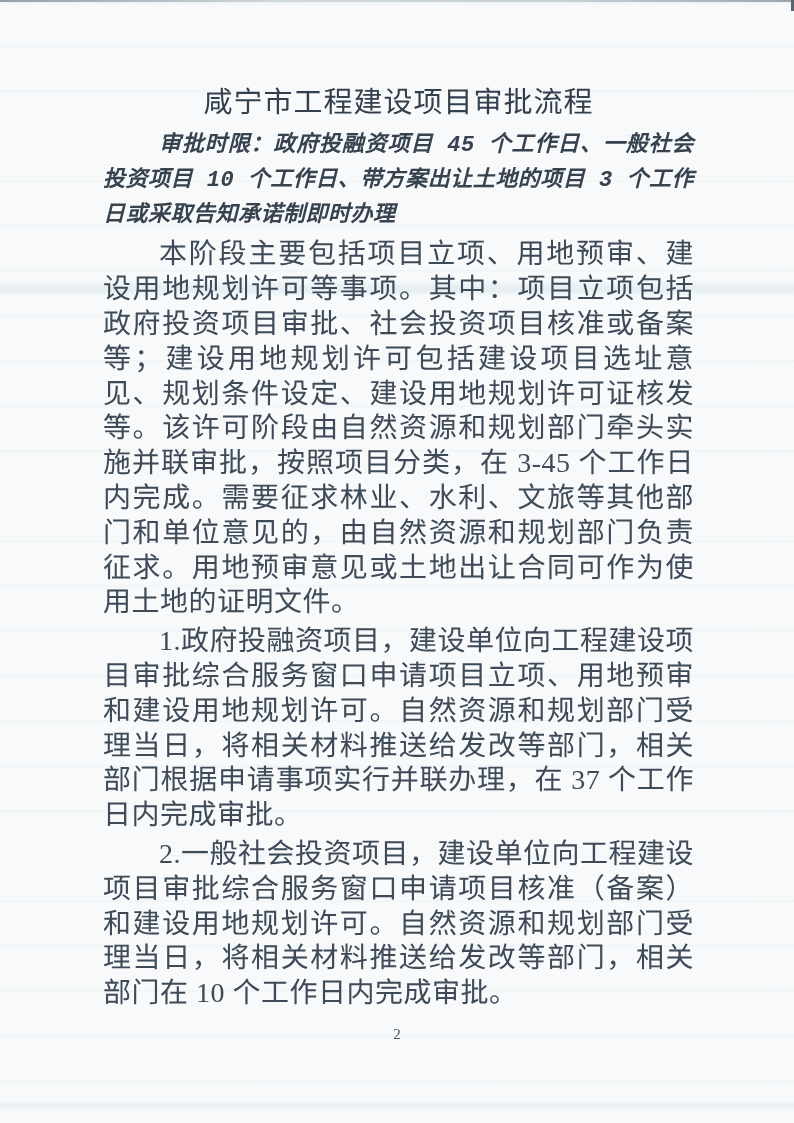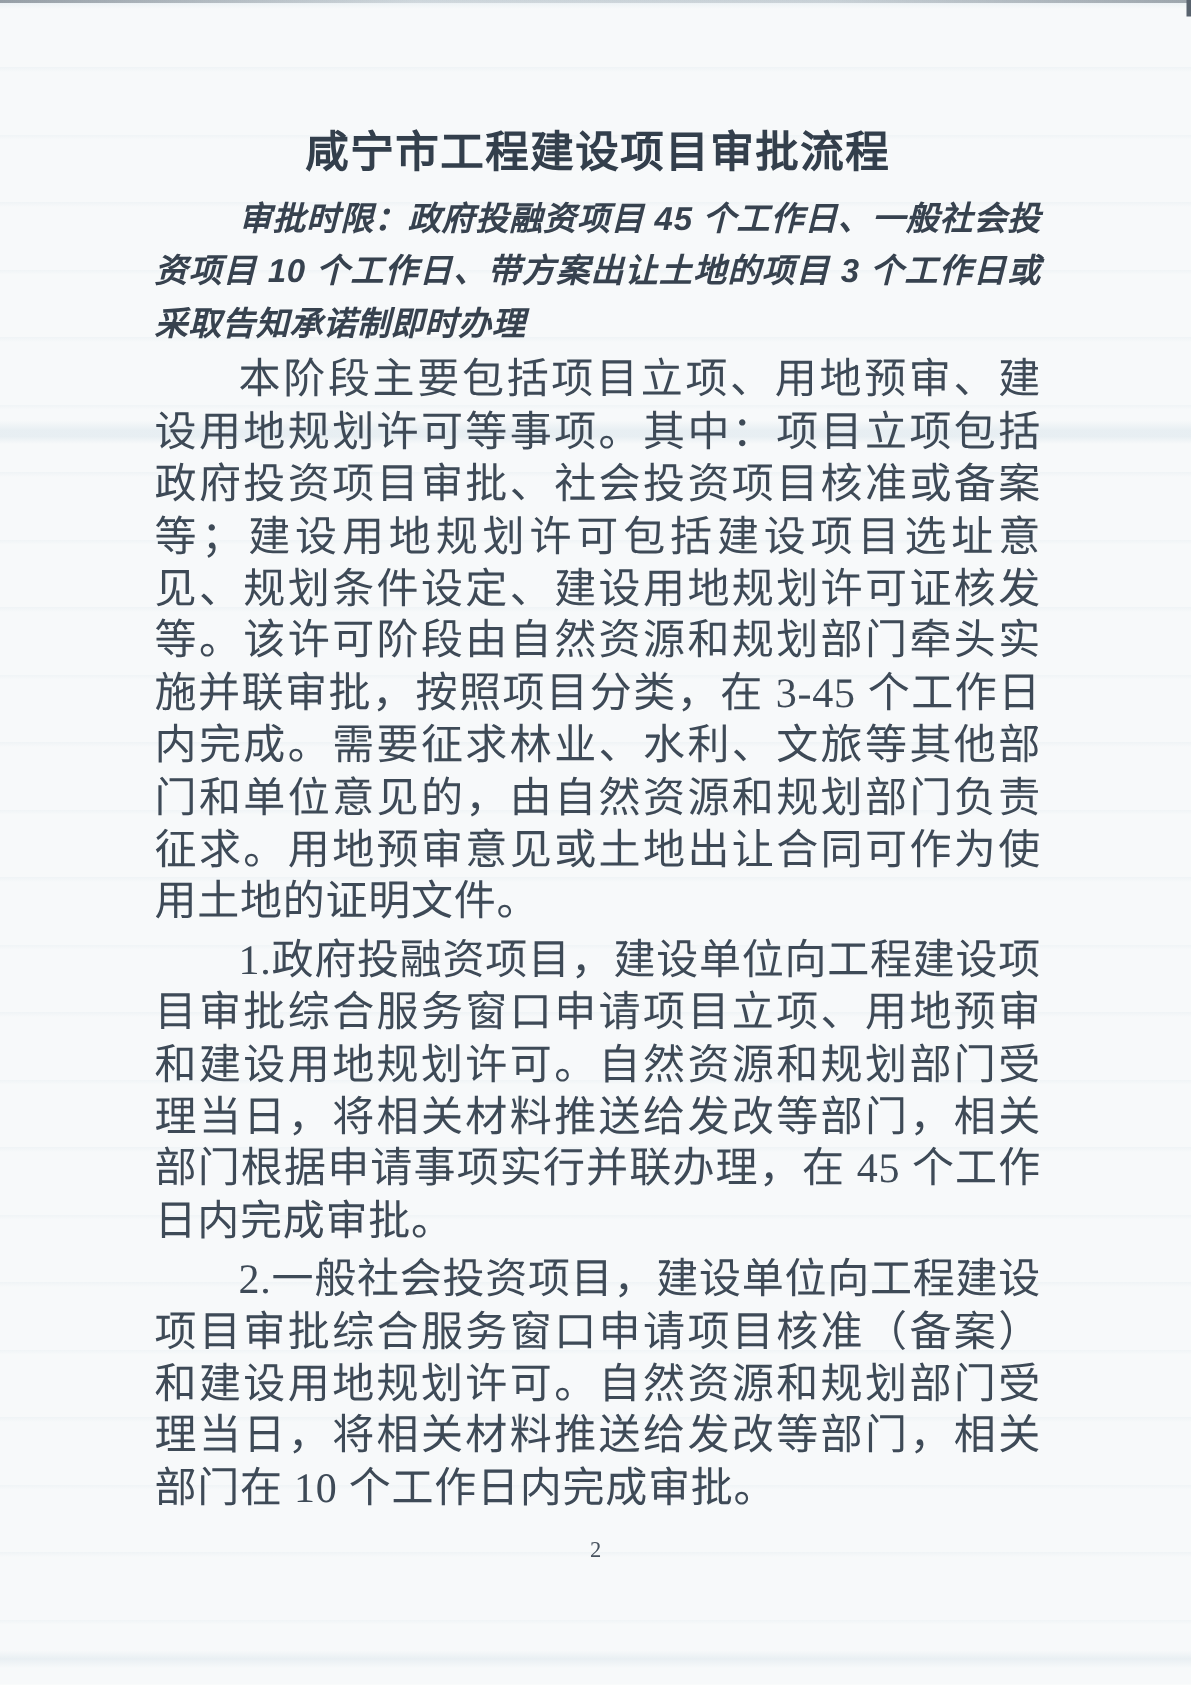--- a/index.html
+++ b/index.html
@@ -51,21 +51,21 @@
     background: #59636e;
   }
   .content {
     position: relative;
     padding: 82px 100px 0 103px;
   }
   .doc-title {
     margin: 0;
     font-size: 29px;
     line-height: 40px;
-    font-weight: 700;
+    font-weight: 400;
     letter-spacing: 1px;
     text-align: center;
     color: #333f4c;
     font-family: "Liberation Serif", serif;
   }
   .section-heading {
     margin: 42px 0 0 0;
     padding-left: 56px;
     font-size: 21px;
     line-height: 30px;
@@ -78,21 +78,21 @@
     margin: 7px 0 0 0;
     text-indent: 2.55em;
     font-size: 22px;
     line-height: 34.8px;
     font-weight: 700;
     font-style: italic;
     letter-spacing: 0.5px;
     text-align: justify;
     text-align-last: left;
     color: #37424f;
-    font-family: Liberation Sans, sans-serif;
+    font-family: Liberation Mono, monospace;
   }
   .body-para {
     margin: 4px 0 0 0;
     text-indent: 2em;
     font-size: 28px;
     line-height: 34.8px;
     letter-spacing: 0.5px;
     text-align: justify;
     text-align-last: left;
     text-justify: inter-character;
@@ -118,20 +118,20 @@
   <div class="scan-corner-mark"></div>
 
   <div class="content">
     <h1 class="doc-title">咸宁市工程建设项目审批流程</h1>
 
 
     <p class="time-limit">审批时限：政府投融资项目 45 个工作日、一般社会投资项目 10 个工作日、带方案出让土地的项目 3 个工作日或采取告知承诺制即时办理</p>
 
     <p class="body-para">本阶段主要包括项目立项、用地预审、建设用地规划许可等事项。其中：项目立项包括政府投资项目审批、社会投资项目核准或备案等；建设用地规划许可包括建设项目选址意见、规划条件设定、建设用地规划许可证核发等。该许可阶段由自然资源和规划部门牵头实施并联审批，按照项目分类，在 3-45 个工作日内完成。需要征求林业、水利、文旅等其他部门和单位意见的，由自然资源和规划部门负责征求。用地预审意见或土地出让合同可作为使用土地的证明文件。</p>
 
-    <p class="body-para">1.政府投融资项目，建设单位向工程建设项目审批综合服务窗口申请项目立项、用地预审和建设用地规划许可。自然资源和规划部门受理当日，将相关材料推送给发改等部门，相关部门根据申请事项实行并联办理，在 45 个工作日内完成审批。</p>
+    <p class="body-para">1.政府投融资项目，建设单位向工程建设项目审批综合服务窗口申请项目立项、用地预审和建设用地规划许可。自然资源和规划部门受理当日，将相关材料推送给发改等部门，相关部门根据申请事项实行并联办理，在 37 个工作日内完成审批。</p>
 
     <p class="body-para">2.一般社会投资项目，建设单位向工程建设项目审批综合服务窗口申请项目核准（备案）和建设用地规划许可。自然资源和规划部门受理当日，将相关材料推送给发改等部门，相关部门在 10 个工作日内完成审批。</p>
 
   </div>
 
   <div class="page-number">2</div>
 </div>
 
 </body></html>

